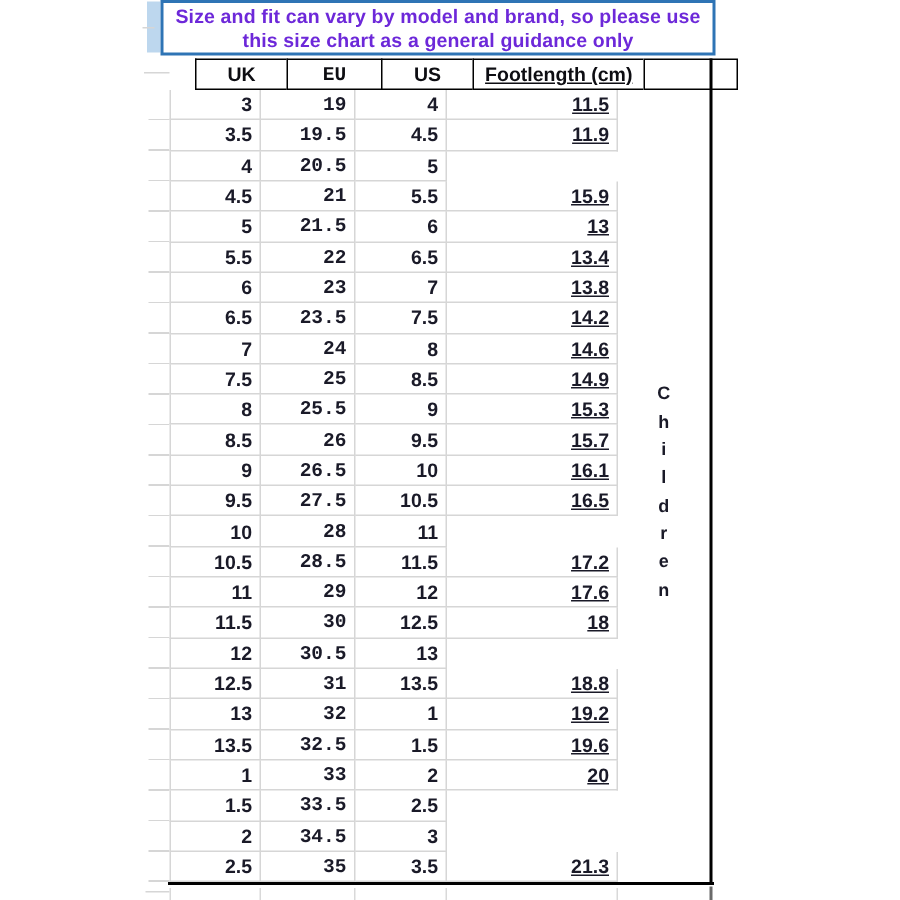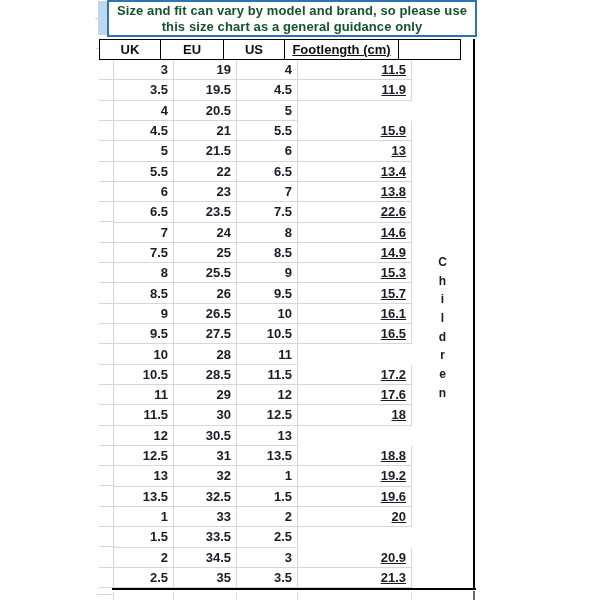--- a/index.html
+++ b/index.html
@@ -7,36 +7,36 @@
     position:relative;width:600px;height:600px;background:#ffffff;overflow:hidden;
     font-family:"Liberation Sans",sans-serif;
   }
   
   .blue-strip{position:absolute;left:98px;top:1px;width:9px;height:34px;background:#BDD7EE;}
   
   .message-box{
     position:absolute;left:107px;top:0px;width:370px;height:37px;
     border:2px solid #2E74B5;box-sizing:border-box;background:#fff;
     display:flex;flex-direction:column;justify-content:center;
-    text-align:center;font-weight:bold;font-size:13px;line-height:15.5px;color:#14532d;
+    text-align:center;font-weight:bold;font-size:13px;line-height:15.5px;color:#6d28d9;
     letter-spacing:0.1px;
   }
   
   .header-row{
-    position:absolute;left:99px;top:39px;width:362px;height:21px;
+    position:absolute;left:130px;top:39px;width:362px;height:21px;
     display:flex;box-sizing:border-box;
   }
   .hcell{
     box-sizing:border-box;height:21px;
     border:1.5px solid #000;border-right:none;
     display:flex;align-items:center;justify-content:center;
     font-weight:bold;font-size:13px;color:#0d0d12;background:#fff;
   }
   .hcell.last{border-right:1.5px solid #000;}
-  .w0{width:61px;} .w1{width:63px;} .w2{width:61px;} .w3{width:114px;text-decoration:underline;} .w4{width:63px;}
+  .w0{width:61px;} .w1{width:63px;font-family:Liberation Mono, monospace;} .w2{width:61px;} .w3{width:114px;text-decoration:underline;} .w4{width:63px;}
   
   .rows{
     position:absolute;left:113px;top:60px;width:362px;height:528px;
     display:flex;flex-direction:column;background:#fff;
   }
   .row{flex:1;display:flex;}
   .cell{
     box-sizing:border-box;display:flex;align-items:center;justify-content:flex-end;
     font-weight:bold;font-size:13px;color:#1a1a28;padding-right:5px;
     border-bottom:1px solid #d6d6d6;border-right:1px solid #d6d6d6;
@@ -137,21 +137,21 @@
         <div class="cell c0 w0">6</div>
         <div class="cell c1 w1">23</div>
         <div class="cell c2 w2">7</div>
         <div class="cell c3 w3">13.8</div>
         <div class="cell side w4"></div>
       </div>
       <div class="row">
         <div class="cell c0 w0">6.5</div>
         <div class="cell c1 w1">23.5</div>
         <div class="cell c2 w2">7.5</div>
-        <div class="cell c3 w3">22.6</div>
+        <div class="cell c3 w3">14.2</div>
         <div class="cell side w4"></div>
       </div>
       <div class="row">
         <div class="cell c0 w0">7</div>
         <div class="cell c1 w1">24</div>
         <div class="cell c2 w2">8</div>
         <div class="cell c3 w3">14.6</div>
         <div class="cell side w4"></div>
       </div>
       <div class="row">
@@ -253,21 +253,20 @@
       <div class="row">
         <div class="cell c0 w0">1.5</div>
         <div class="cell c1 w1">33.5</div>
         <div class="cell c2 w2">2.5</div>
         <div class="cell side w4"></div>
       </div>
       <div class="row">
         <div class="cell c0 w0">2</div>
         <div class="cell c1 w1">34.5</div>
         <div class="cell c2 w2">3</div>
-        <div class="cell c3 w3">20.9</div>
         <div class="cell side w4"></div>
       </div>
       <div class="row">
         <div class="cell c0 w0">2.5</div>
         <div class="cell c1 w1">35</div>
         <div class="cell c2 w2">3.5</div>
         <div class="cell c3 w3">21.3</div>
         <div class="cell side w4"></div>
       </div>
     </div>

